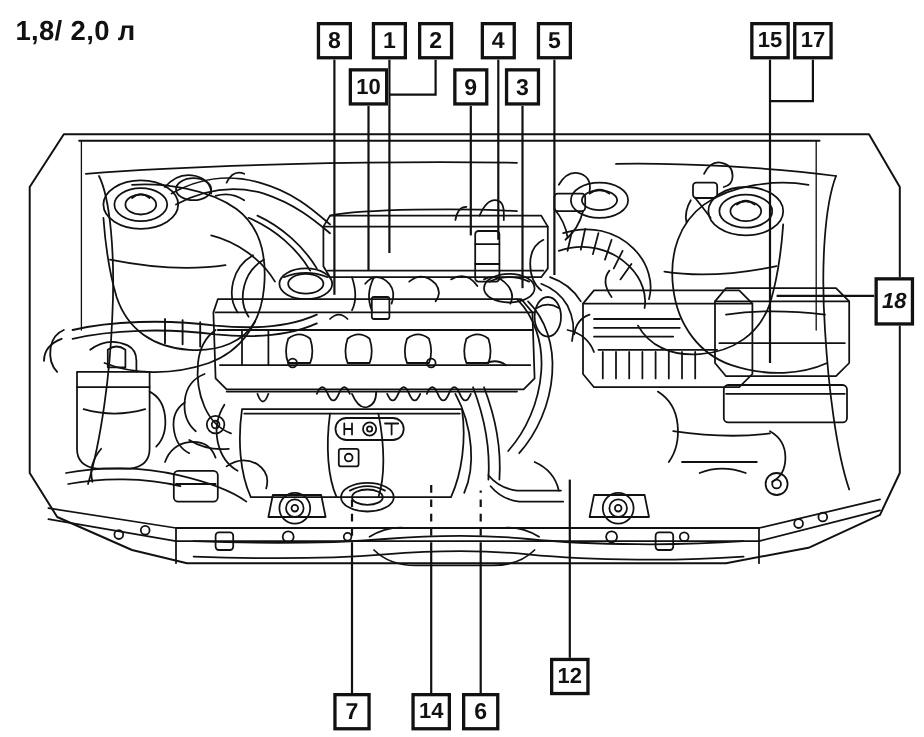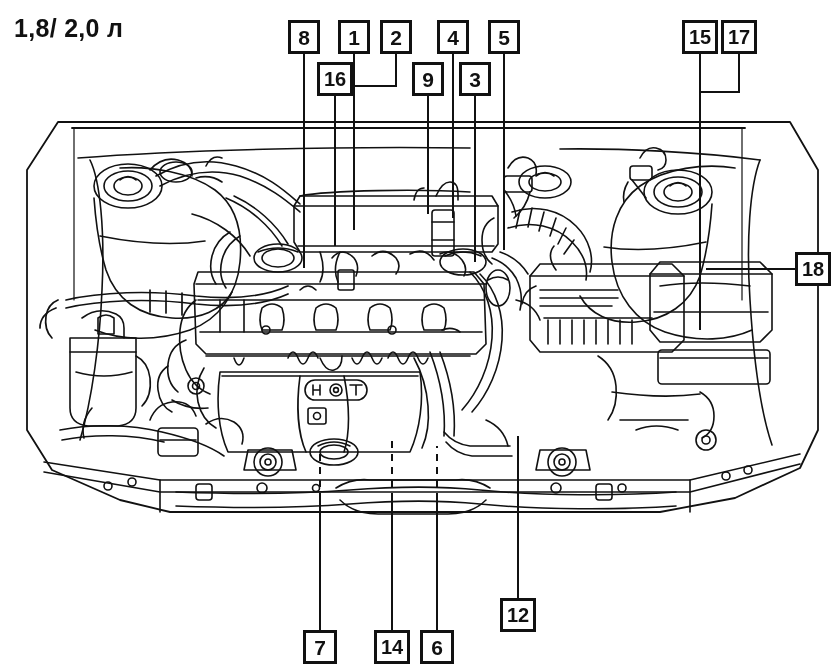--- a/index.html
+++ b/index.html
@@ -348,23 +348,23 @@
   </svg>
 
   <div id="callout-layer">
       <div class="callout" style="left: 288px; top: 20px; width: 32px; height: 34px;">8</div>
       <div class="callout" style="left: 338px; top: 20px; width: 32px; height: 34px;">1</div>
       <div class="callout" style="left: 380px; top: 20px; width: 32px; height: 34px;">2</div>
       <div class="callout" style="left: 437px; top: 20px; width: 32px; height: 34px;">4</div>
       <div class="callout" style="left: 488px; top: 20px; width: 32px; height: 34px;">5</div>
       <div class="callout wide" style="left: 682px; top: 20px; width: 36px; height: 34px;">15</div>
       <div class="callout wide" style="left: 721px; top: 20px; width: 36px; height: 34px;">17</div>
-      <div class="callout wide" style="left: 317px; top: 62px; width: 36px; height: 34px;">16</div>
+      <div class="callout wide" style="left: 317px; top: 62px; width: 36px; height: 34px;">10</div>
       <div class="callout" style="left: 412px; top: 62px; width: 32px; height: 34px;">9</div>
       <div class="callout" style="left: 459px; top: 62px; width: 32px; height: 34px;">3</div>
-      <div class="callout wide" style="left: 795px; top: 252px; width: 36px; height: 34px;">18</div>
+      <div class="callout wide" style="left: 795px; top: 252px; width: 36px; height: 44px; font-style: italic;">18</div>
       <div class="callout" style="left: 303px; top: 630px; width: 34px; height: 34px;">7</div>
       <div class="callout wide" style="left: 374px; top: 630px; width: 36px; height: 34px;">14</div>
       <div class="callout" style="left: 420px; top: 630px; width: 34px; height: 34px;">6</div>
       <div class="callout wide" style="left: 500px; top: 598px; width: 36px; height: 34px;">12</div>
     </div>
 
 </div>
 
 </body></html>

